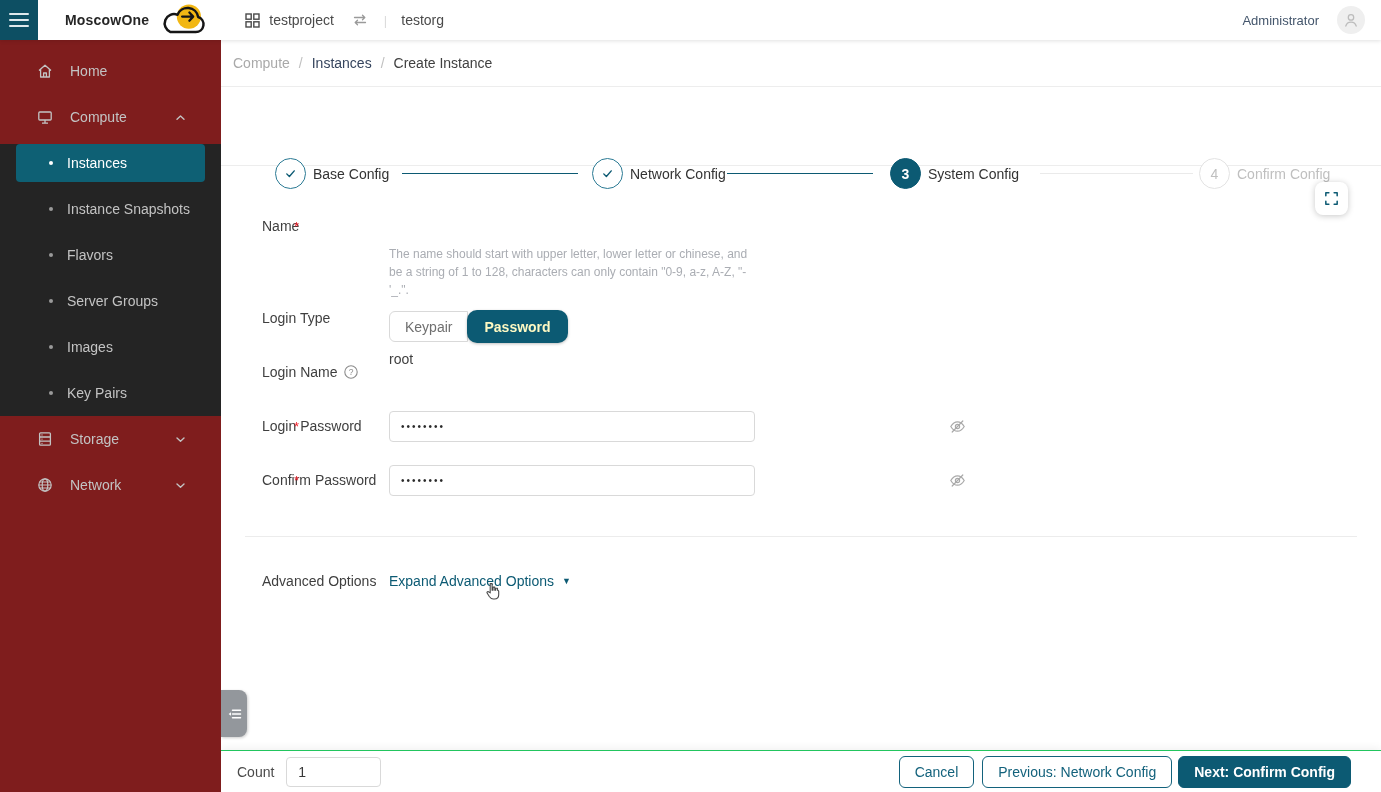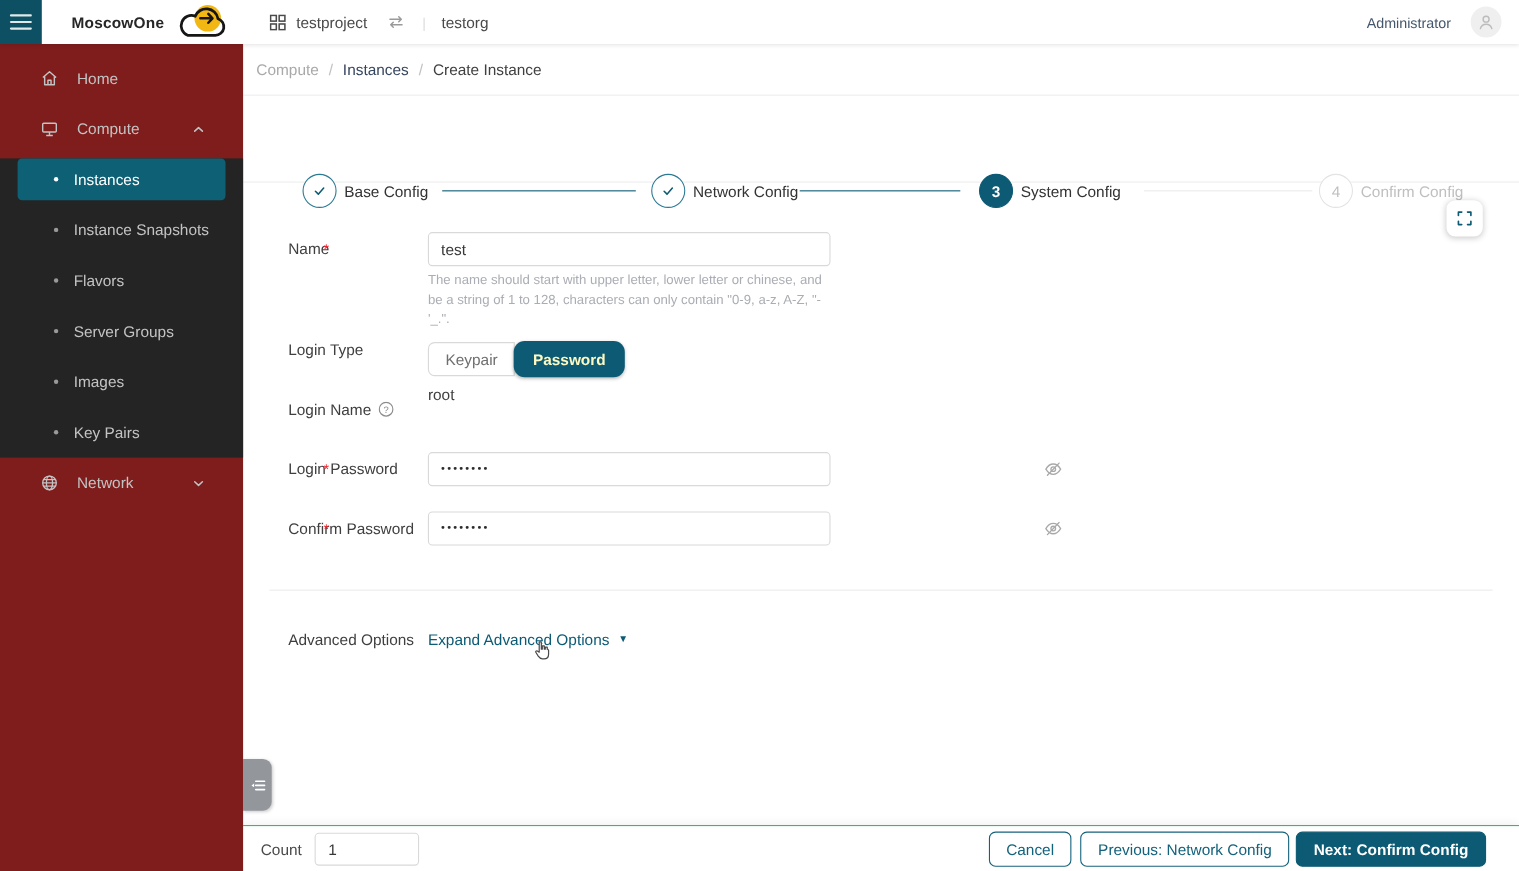--- a/index.html
+++ b/index.html
@@ -201,20 +201,34 @@
     <div class="subitem">
       <span class="dot"></span>
         <span>Images</span>
     </div>
     <div class="subitem">
       <span class="dot"></span>
         <span>Key Pairs</span>
     </div>
   </div>
 
+  <div class="nav-item">
+    <svg width="16" height="16" viewBox="0 0 16 16">
+      <g fill="none" stroke="#c3c3c3" stroke-width="1.3" stroke-linejoin="round">
+        <rect x="2.6" y="1.8" width="10.8" height="12.4" rx="1"></rect>
+        <path d="M2.6 6h10.8M2.6 10.2h10.8M5 3.9h.01M5 8.1h.01M5 12.3h.01" stroke-linecap="round"></path>
+      </g>
+    </svg>
+    <span>Storage</span>
+    <span class="nav-chevron">
+      <svg width="11" height="11" viewBox="0 0 11 11">
+          <path d="M2 4 5.5 7.2 9 4" fill="none" stroke="#c3c3c3" stroke-width="1.4" stroke-linecap="round" stroke-linejoin="round"></path>
+        </svg>
+    </span>
+  </div>
 
   <div class="nav-item">
     <svg width="16" height="16" viewBox="0 0 16 16">
       <g fill="none" stroke="#c3c3c3" stroke-width="1.2">
         <circle cx="8" cy="8" r="6.2"></circle>
         <ellipse cx="8" cy="8" rx="2.8" ry="6.2"></ellipse>
         <path d="M1.8 8h12.4M2.6 5h10.8M2.6 11h10.8"></path>
       </g>
     </svg>
     <span>Network</span>
@@ -272,21 +286,20 @@
         <g fill="none" stroke="#0c5a73" stroke-width="1.6" stroke-linecap="round" stroke-linejoin="round">
           <path d="M6.2 3H3v3.2M11.8 3H15v3.2M3 11.8V15h3.2M15 11.8V15h-3.2"></path>
         </g>
       </svg>
     </button>
 
     <label class="form-label" style="top:52px">
       <span class="req">*</span>
       <span>Name</span>
     </label>
-    <input class="f-input plainpad" style="top: 45px;" type="text" value="test">
     <div class="help-text" style="top:79px">The name should start with upper letter, lower letter or chinese, and be a string of 1 to 128, characters can only contain "0-9, a-z, A-Z, "-'_.".</div>
 
     <label class="form-label" style="top:144px">Login Type</label>
     <div class="seg" style="top:144px">
       <div class="seg-opt">Keypair</div>
       <div class="seg-opt sel">Password</div>
     </div>
 
     <label class="form-label" style="top:198px">
       <span>Login Name</span><span class="help-icon">

